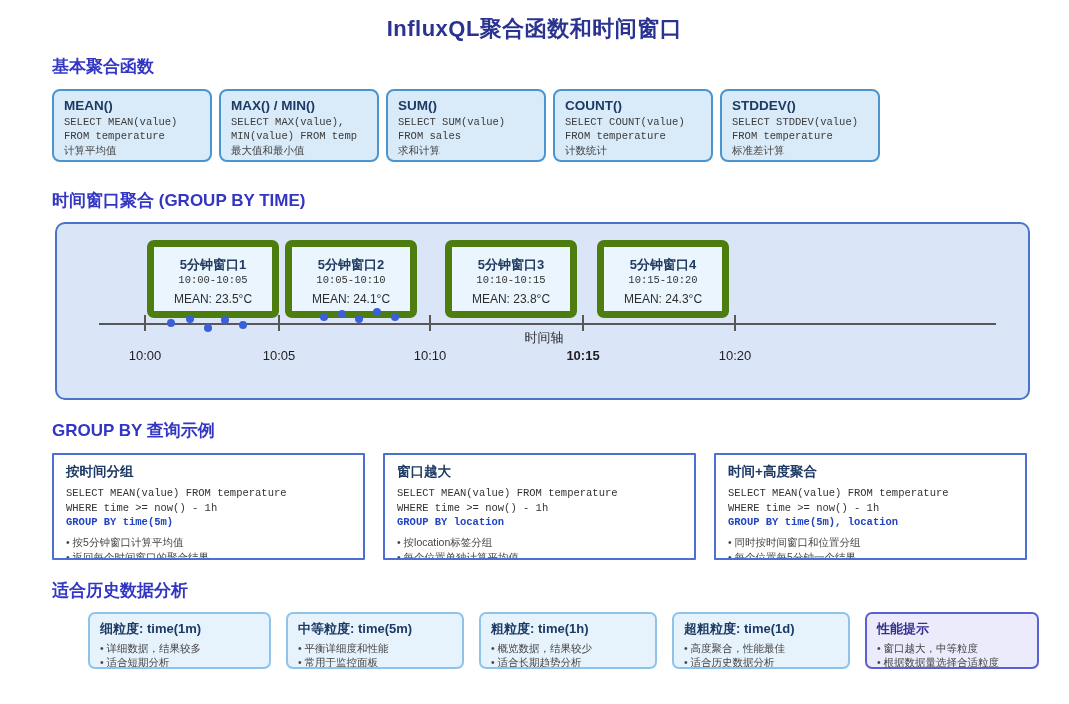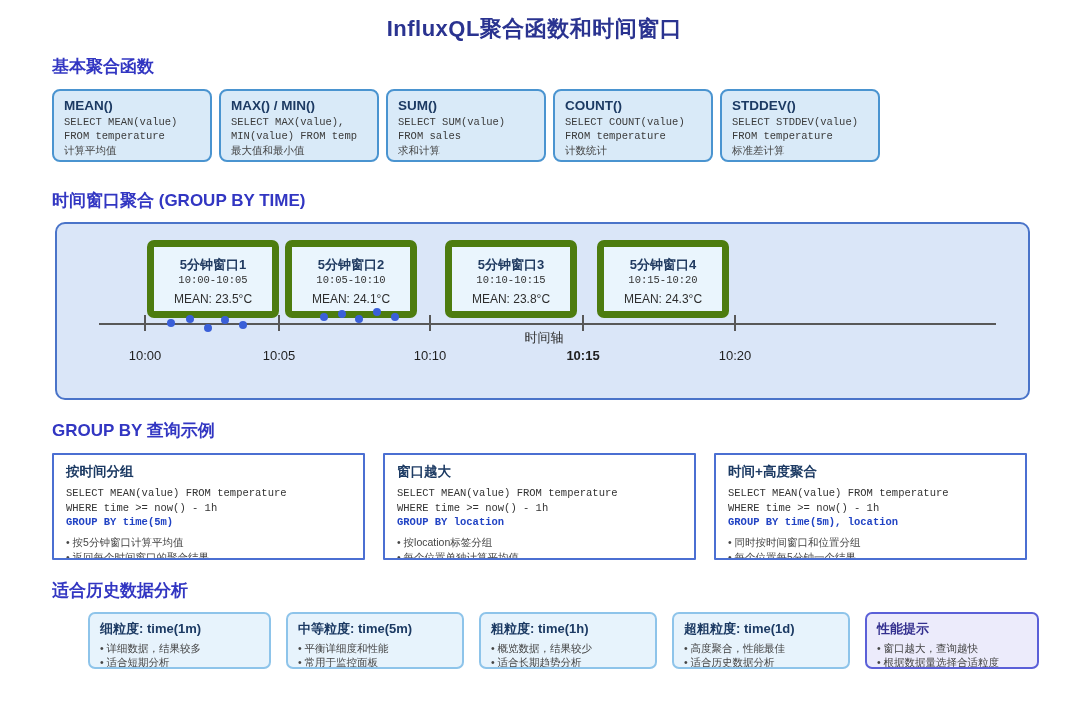--- a/index.html
+++ b/index.html
@@ -225,18 +225,18 @@
       <div class="bullet">概览数据，结果较少</div>
       <div class="bullet">适合长期趋势分析</div>
     </div>
     <div class="gcard">
       <div class="gcard-title">超粗粒度: time(1d)</div>
       <div class="bullet">高度聚合，性能最佳</div>
       <div class="bullet">适合历史数据分析</div>
     </div>
     <div class="gcard">
       <div class="gcard-title">性能提示</div>
-      <div class="bullet">窗口越大，查询越快</div>
+      <div class="bullet">窗口越大，中等粒度</div>
       <div class="bullet">根据数据量选择合适粒度</div>
     </div>
   </div>
 
 </div>
 
 </body></html>

